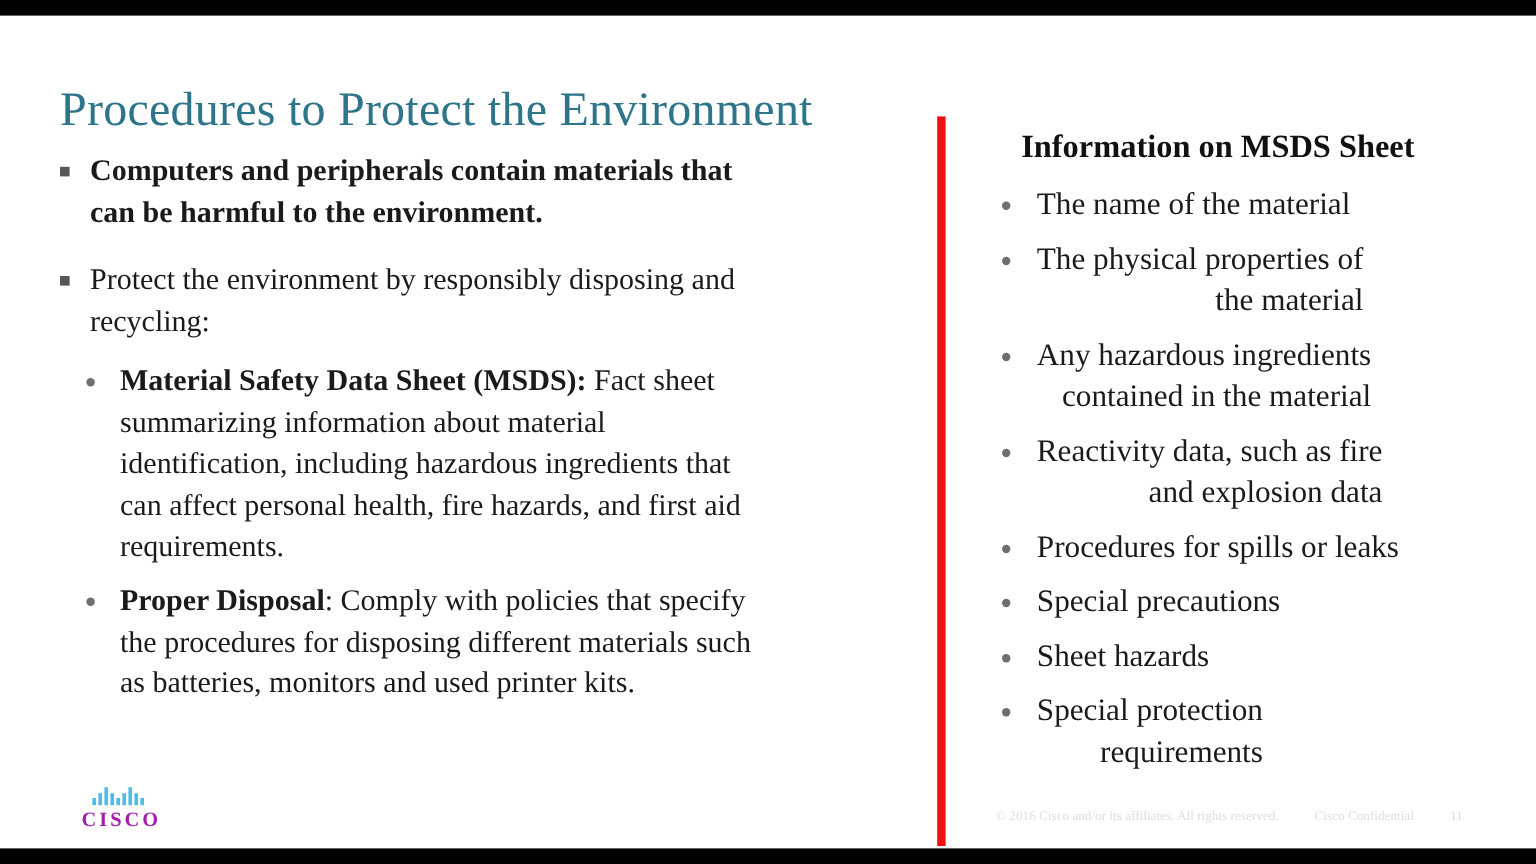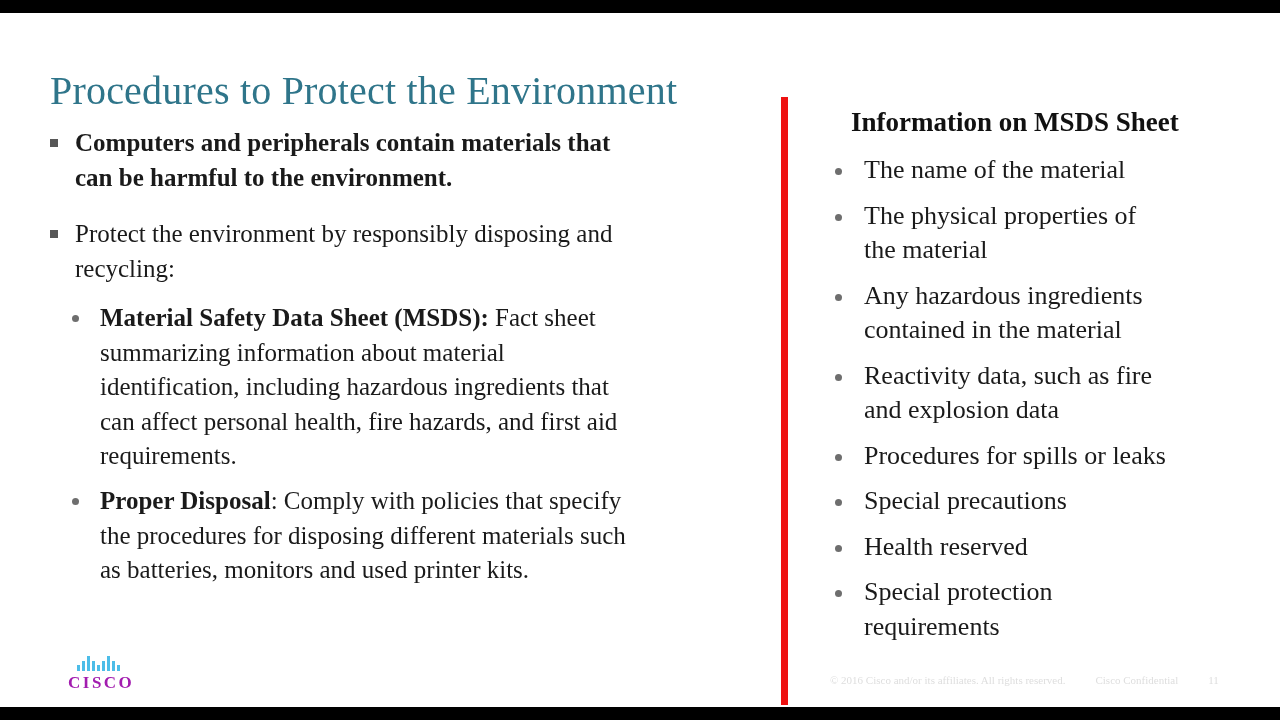--- a/index.html
+++ b/index.html
@@ -37,21 +37,21 @@
   .lead{font-weight:700;}
 
   
   .divider{position:absolute;left:781px;top:97px;width:7px;height:608px;background:#ee1111;}
 
   
   .right-col{position:absolute;left:835px;top:106px;width:420px;}
   .right-heading{
     font-size:27px;font-weight:700;color:#111;line-height:32px;margin:0 0 15px 16px;
   }
-  .right-list{list-style:none;margin:0;padding:0;}
+  .right-list{list-style:none;margin:0;padding:0;text-align:right;}
   .right-item{display:flex;align-items:flex-start;margin:0 0 11px 0;}
   .right-item .dot-marker{margin-top:15px;margin-right:22px;}
   .r-text{font-size:26px;line-height:34.5px;color:#1a1a1a;white-space:pre-line;}
 
   
   .cisco-logo{position:absolute;left:68px;top:656px;width:60px;text-align:center;}
   .logo-bars{display:flex;align-items:flex-end;justify-content:center;gap:2px;height:15px;}
   .logo-bars span{display:block;width:3px;background:#4dbde8;}
   .bar-h1{height:6px;}.bar-h2{height:10px;}.bar-h3{height:15px;}
   .logo-text{font-size:17px;font-weight:700;color:#a21caf;letter-spacing:2.5px;margin-top:2px;}
@@ -127,21 +127,21 @@
       <li class="right-item">
         <span class="dot-marker"></span>
         <span class="r-text">Procedures for spills or leaks</span>
       </li>
       <li class="right-item">
         <span class="dot-marker"></span>
         <span class="r-text">Special precautions</span>
       </li>
       <li class="right-item">
         <span class="dot-marker"></span>
-        <span class="r-text">Health reserved</span>
+        <span class="r-text">Sheet hazards</span>
       </li>
       <li class="right-item">
         <span class="dot-marker"></span>
         <span class="r-text">Special protection
 requirements</span>
       </li>
     </ul>
   </div>
 
   <div class="cisco-logo">

